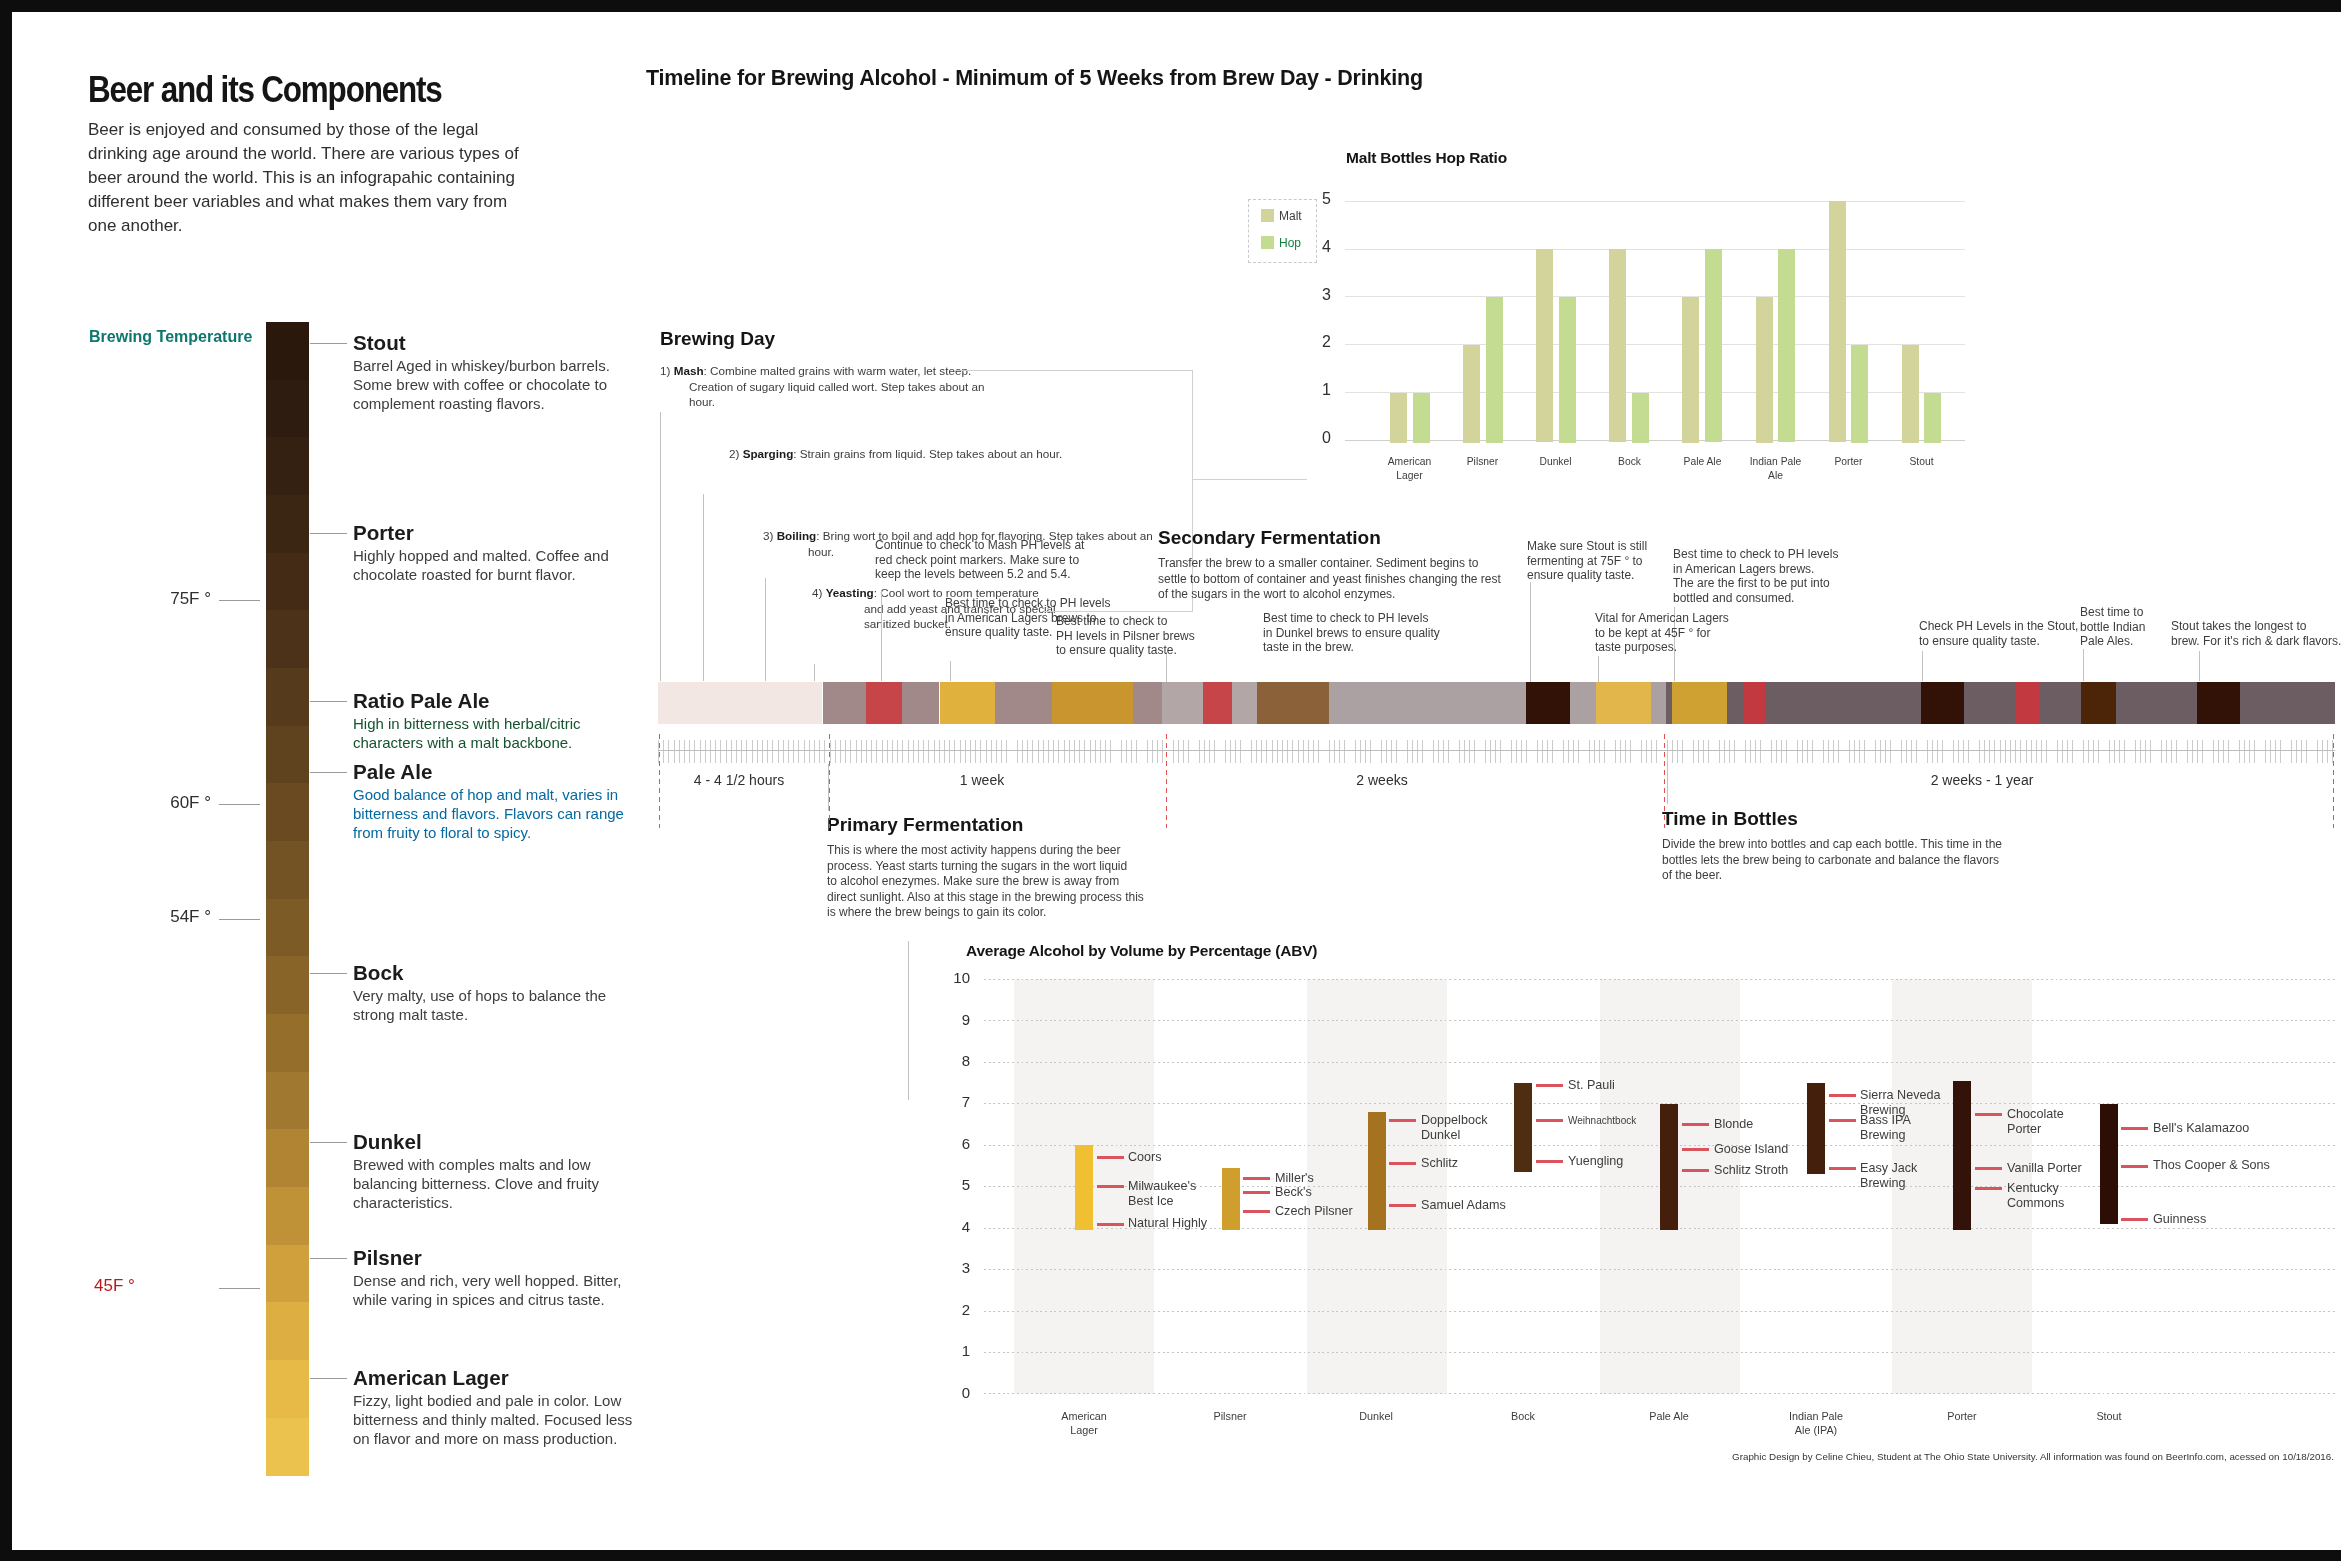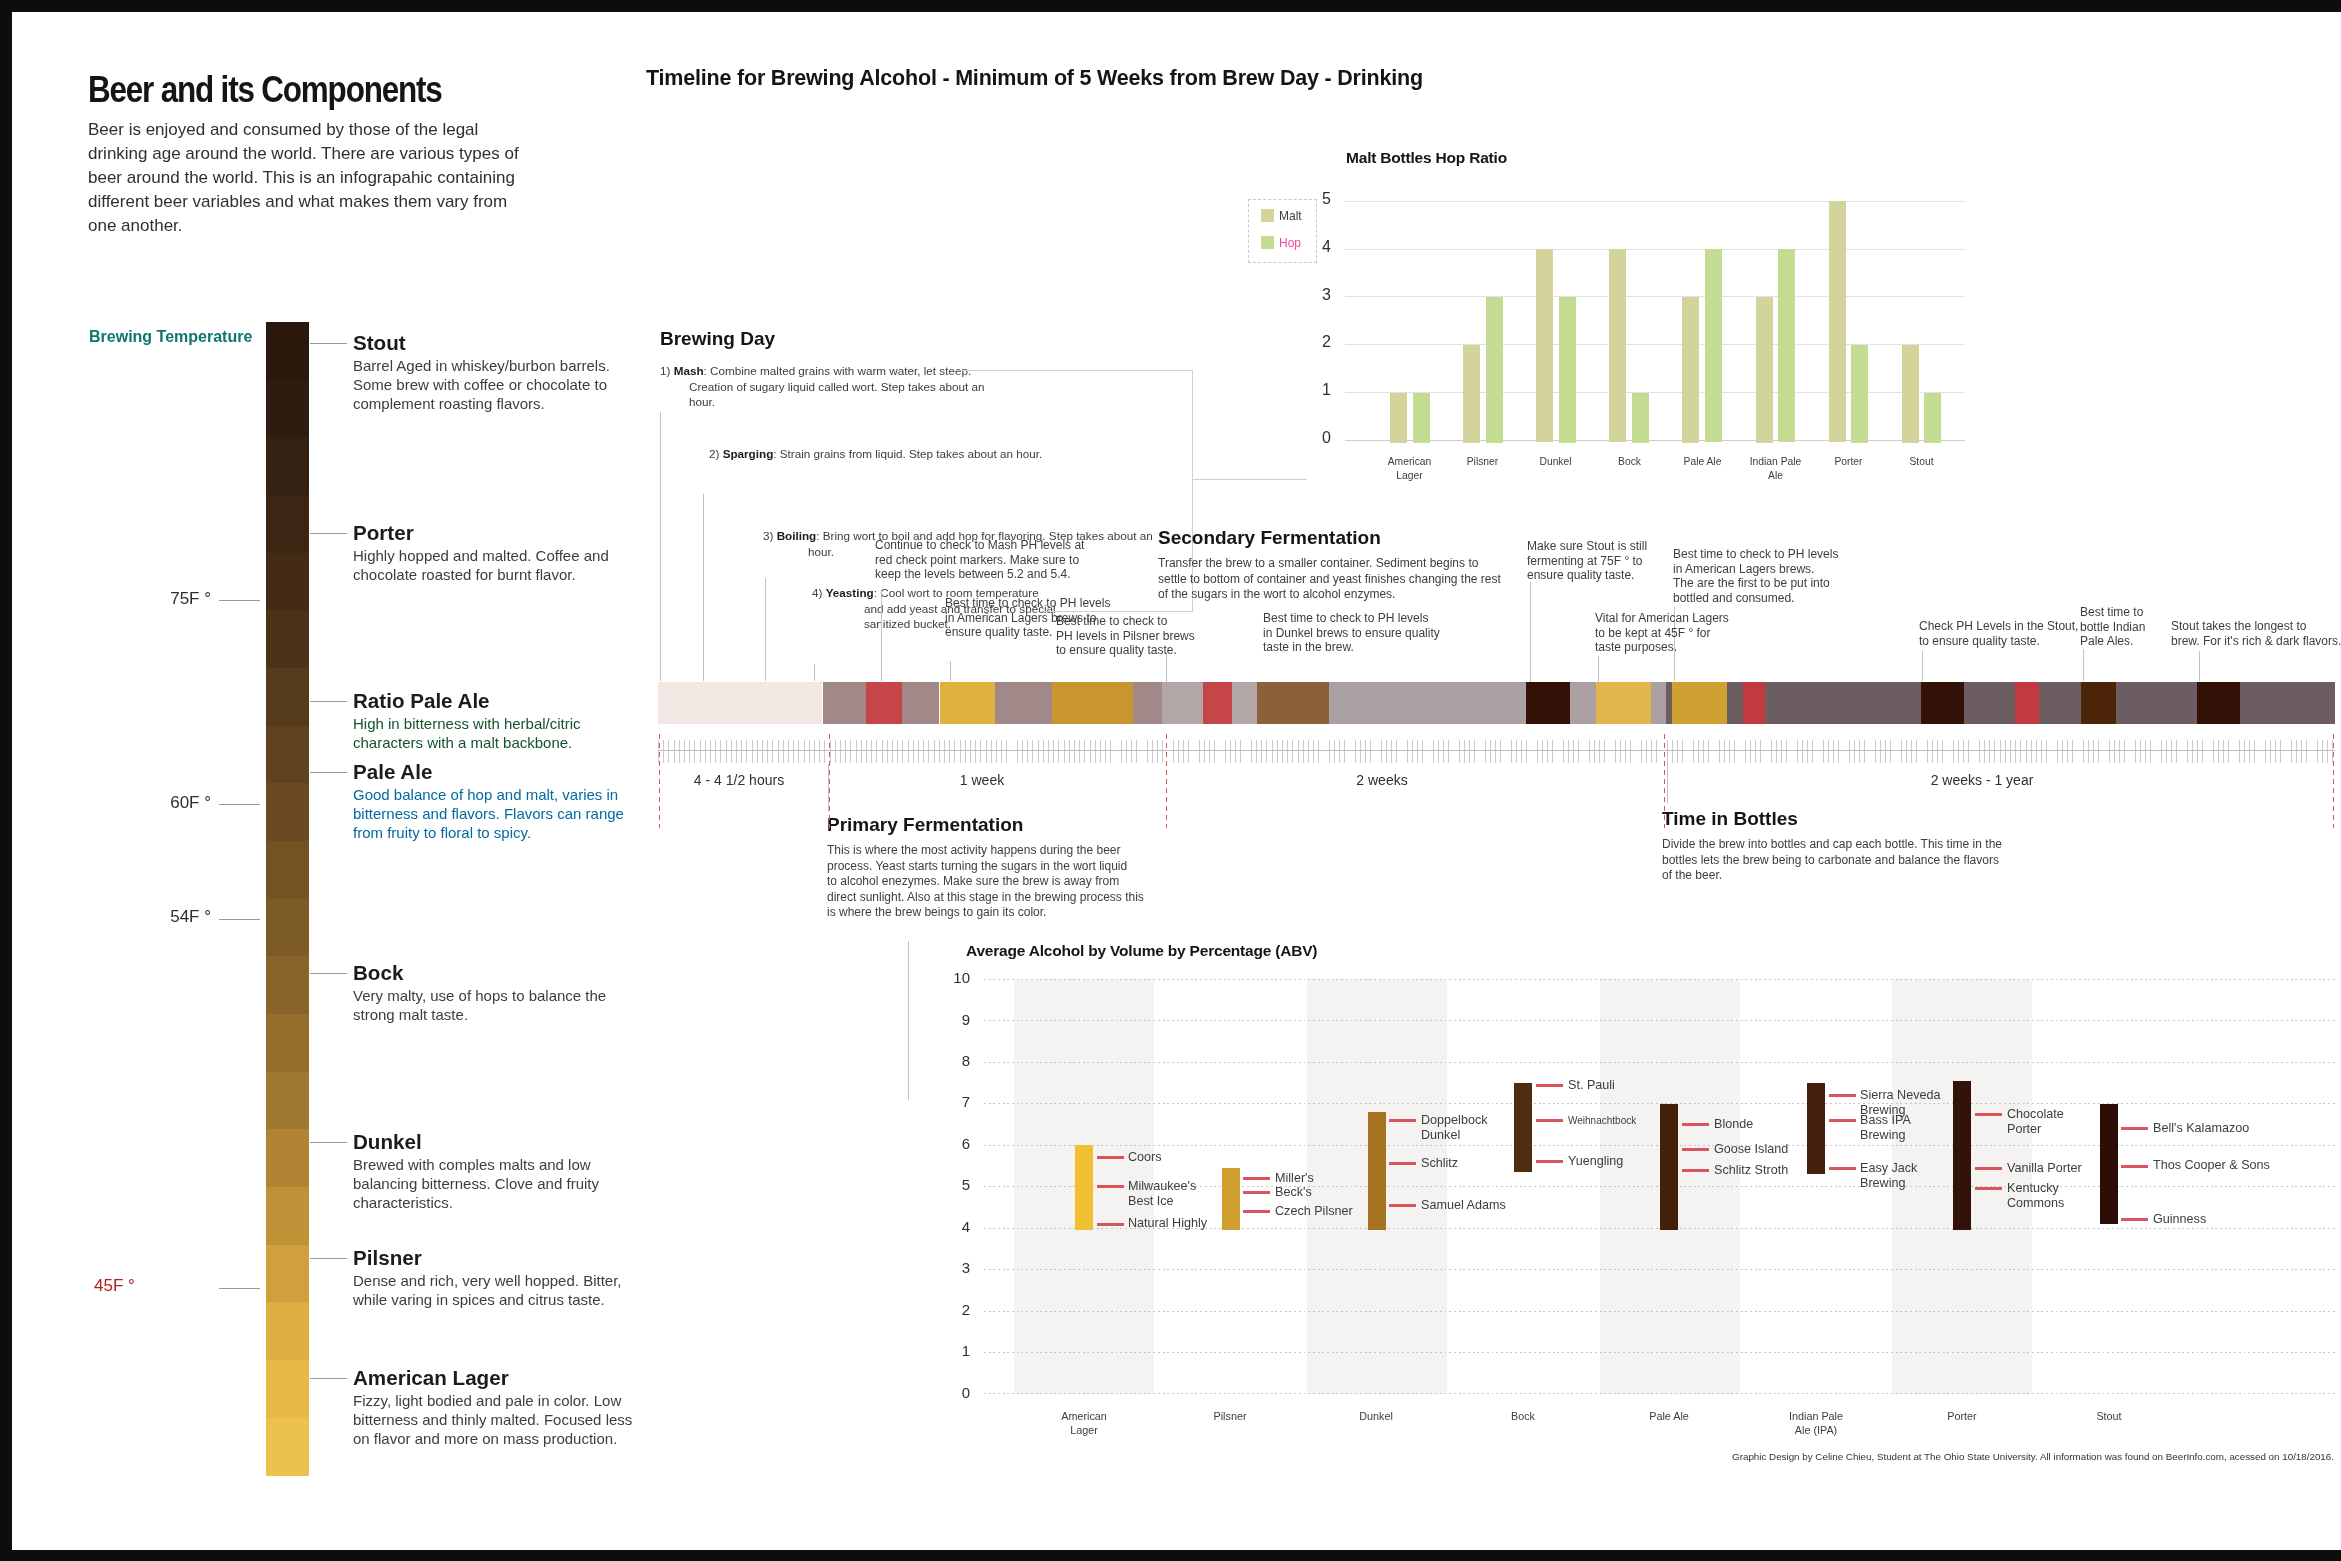--- a/index.html
+++ b/index.html
@@ -83,21 +83,21 @@
       <div style="position: absolute; left: 353px; top: 1246px; font-size: 20.6px; font-weight: bold; color: rgb(28, 28, 28); white-space: nowrap;">Pilsner</div>
       <div style="position: absolute; left: 353px; top: 1271px; width: 290px; font-size: 15px; line-height: 19px; color: rgb(61, 61, 61);">Dense and rich, very well hopped. Bitter, while varing in spices and citrus taste.</div>
       <div style="position: absolute; left: 310px; top: 1378px; width: 37px; height: 0.9px; background: rgb(154, 154, 154);"></div>
       <div style="position: absolute; left: 353px; top: 1366px; font-size: 20.6px; font-weight: bold; color: rgb(28, 28, 28); white-space: nowrap;">American Lager</div>
       <div style="position: absolute; left: 353px; top: 1391px; width: 290px; font-size: 15px; line-height: 19px; color: rgb(61, 61, 61);">Fizzy, light bodied and pale in color. Low bitterness and thinly malted. Focused less on flavor and more on mass production.</div>
     </div>
 
   <div id="brewday-head" class="abs sec-head" style="left:660px;top:328px;">Brewing Day</div>
   <div id="brewday-steps" class="abs">
       <div style="position: absolute; left: 660px; top: 363px; width: 302px; font-size: 11.7px; line-height: 15.5px; color: rgb(61, 61, 61); padding-left: 29px; text-indent: -29px;">1) <span style="font-weight:bold;color:#1c1c1c;">Mash</span>: Combine malted grains with warm water, let steep. Creation of sugary liquid called wort. Step takes about an hour.</div>
-      <div style="position: absolute; left: 709px; top: 446px; width: 304px; font-size: 11.7px; line-height: 15.5px; color: rgb(61, 61, 61); padding-left: 52px; text-indent: -52px;">2) <span style="font-weight:bold;color:#1c1c1c;">Sparging</span>: Strain grains from liquid. Step takes about an hour.</div>
+      <div style="position: absolute; left: 729px; top: 446px; width: 304px; font-size: 11.7px; line-height: 15.5px; color: rgb(61, 61, 61); padding-left: 52px; text-indent: -52px;">2) <span style="font-weight:bold;color:#1c1c1c;">Sparging</span>: Strain grains from liquid. Step takes about an hour.</div>
       <div style="position: absolute; left: 763px; top: 528px; width: 347px; font-size: 11.7px; line-height: 15.5px; color: rgb(61, 61, 61); padding-left: 45px; text-indent: -45px;">3) <span style="font-weight:bold;color:#1c1c1c;">Boiling</span>: Bring wort to boil and add hop for flavoring. Step takes about an hour.</div>
       <div style="position: absolute; left: 812px; top: 585px; width: 192px; font-size: 11.7px; line-height: 15.5px; color: rgb(61, 61, 61); padding-left: 52px; text-indent: -52px;">4) <span style="font-weight:bold;color:#1c1c1c;">Yeasting</span>: Cool wort to room temperature and add yeast and transfer to special sanitized bucket.</div>
     </div>
 
   <div id="timeline-layer" class="abs">
       <div style="position: absolute; left: 660px; top: 412px; width: 0.9px; height: 269px; background: rgb(194, 194, 194);"></div>
       <div style="position: absolute; left: 703px; top: 494px; width: 0.9px; height: 187px; background: rgb(194, 194, 194);"></div>
       <div style="position: absolute; left: 765px; top: 578px; width: 0.9px; height: 103px; background: rgb(194, 194, 194);"></div>
       <div style="position: absolute; left: 814px; top: 664px; width: 0.9px; height: 17.3px; background: rgb(194, 194, 194);"></div>
       <div style="position: absolute; left: 1192px; top: 370px; width: 0.9px; height: 241px; background: rgb(208, 208, 208);"></div>
@@ -210,21 +210,21 @@
       <div style="position: absolute; left: 1829px; top: 201px; width: 17px; height: 241px; background: rgb(210, 212, 155);"></div>
       <div style="position: absolute; left: 1851px; top: 345px; width: 17px; height: 98px; background: rgb(195, 220, 146);"></div>
       <div style="position: absolute; left: 1797px; top: 455px; width: 103px; text-align: center; font-size: 10.3px; line-height: 13.6px; color: rgb(61, 61, 61);">Porter</div>
       <div style="position: absolute; left: 1902px; top: 345px; width: 17px; height: 98px; background: rgb(210, 212, 155);"></div>
       <div style="position: absolute; left: 1924px; top: 393px; width: 17px; height: 50px; background: rgb(195, 220, 146);"></div>
       <div style="position: absolute; left: 1870px; top: 455px; width: 103px; text-align: center; font-size: 10.3px; line-height: 13.6px; color: rgb(61, 61, 61);">Stout</div>
       <div style="position: absolute; left: 1248px; top: 199px; width: 67px; height: 62px; border: 0.9px dashed rgb(201, 201, 201); background: rgb(255, 255, 255);">
         <div style="position: absolute; left: 12px; top: 9.4px; width: 12.6px; height: 12.6px; background: rgb(210, 212, 155);"></div>
         <div style="position: absolute; left: 30px; top: 9.4px; font-size: 12px; color: rgb(61, 61, 61);">Malt</div>
         <div style="position: absolute; left: 12px; top: 36px; width: 12.6px; height: 12.6px; background: rgb(195, 220, 146);"></div>
-        <div style="position: absolute; left: 30px; top: 36px; font-size: 12px; color: #ec4899;">Hop</div>
+        <div style="position: absolute; left: 30px; top: 36px; font-size: 12px; color: #15803d;">Hop</div>
       </div>
     </div>
 
   <div id="abv-chart" class="abs">
     <div class="abs chart-title" style="left:966px;top:942px;">Average Alcohol by Volume by Percentage (ABV)</div>
   <div style="position: absolute; left: 1014px; top: 979px; width: 140px; height: 415px; background: rgb(244, 243, 241);"></div>
       <div style="position: absolute; left: 1307px; top: 979px; width: 140px; height: 415px; background: rgb(244, 243, 241);"></div>
       <div style="position: absolute; left: 1600px; top: 979px; width: 140px; height: 415px; background: rgb(244, 243, 241);"></div>
       <div style="position: absolute; left: 1892px; top: 979px; width: 140px; height: 415px; background: rgb(244, 243, 241);"></div>
       <div style="position: absolute; left: 984px; top: 1393px; width: 1354px; height: 0.9px; background: repeating-linear-gradient(90deg, rgb(198, 198, 198) 0px, rgb(198, 198, 198) 1.9px, transparent 1.9px, transparent 4.7px);"></div>

